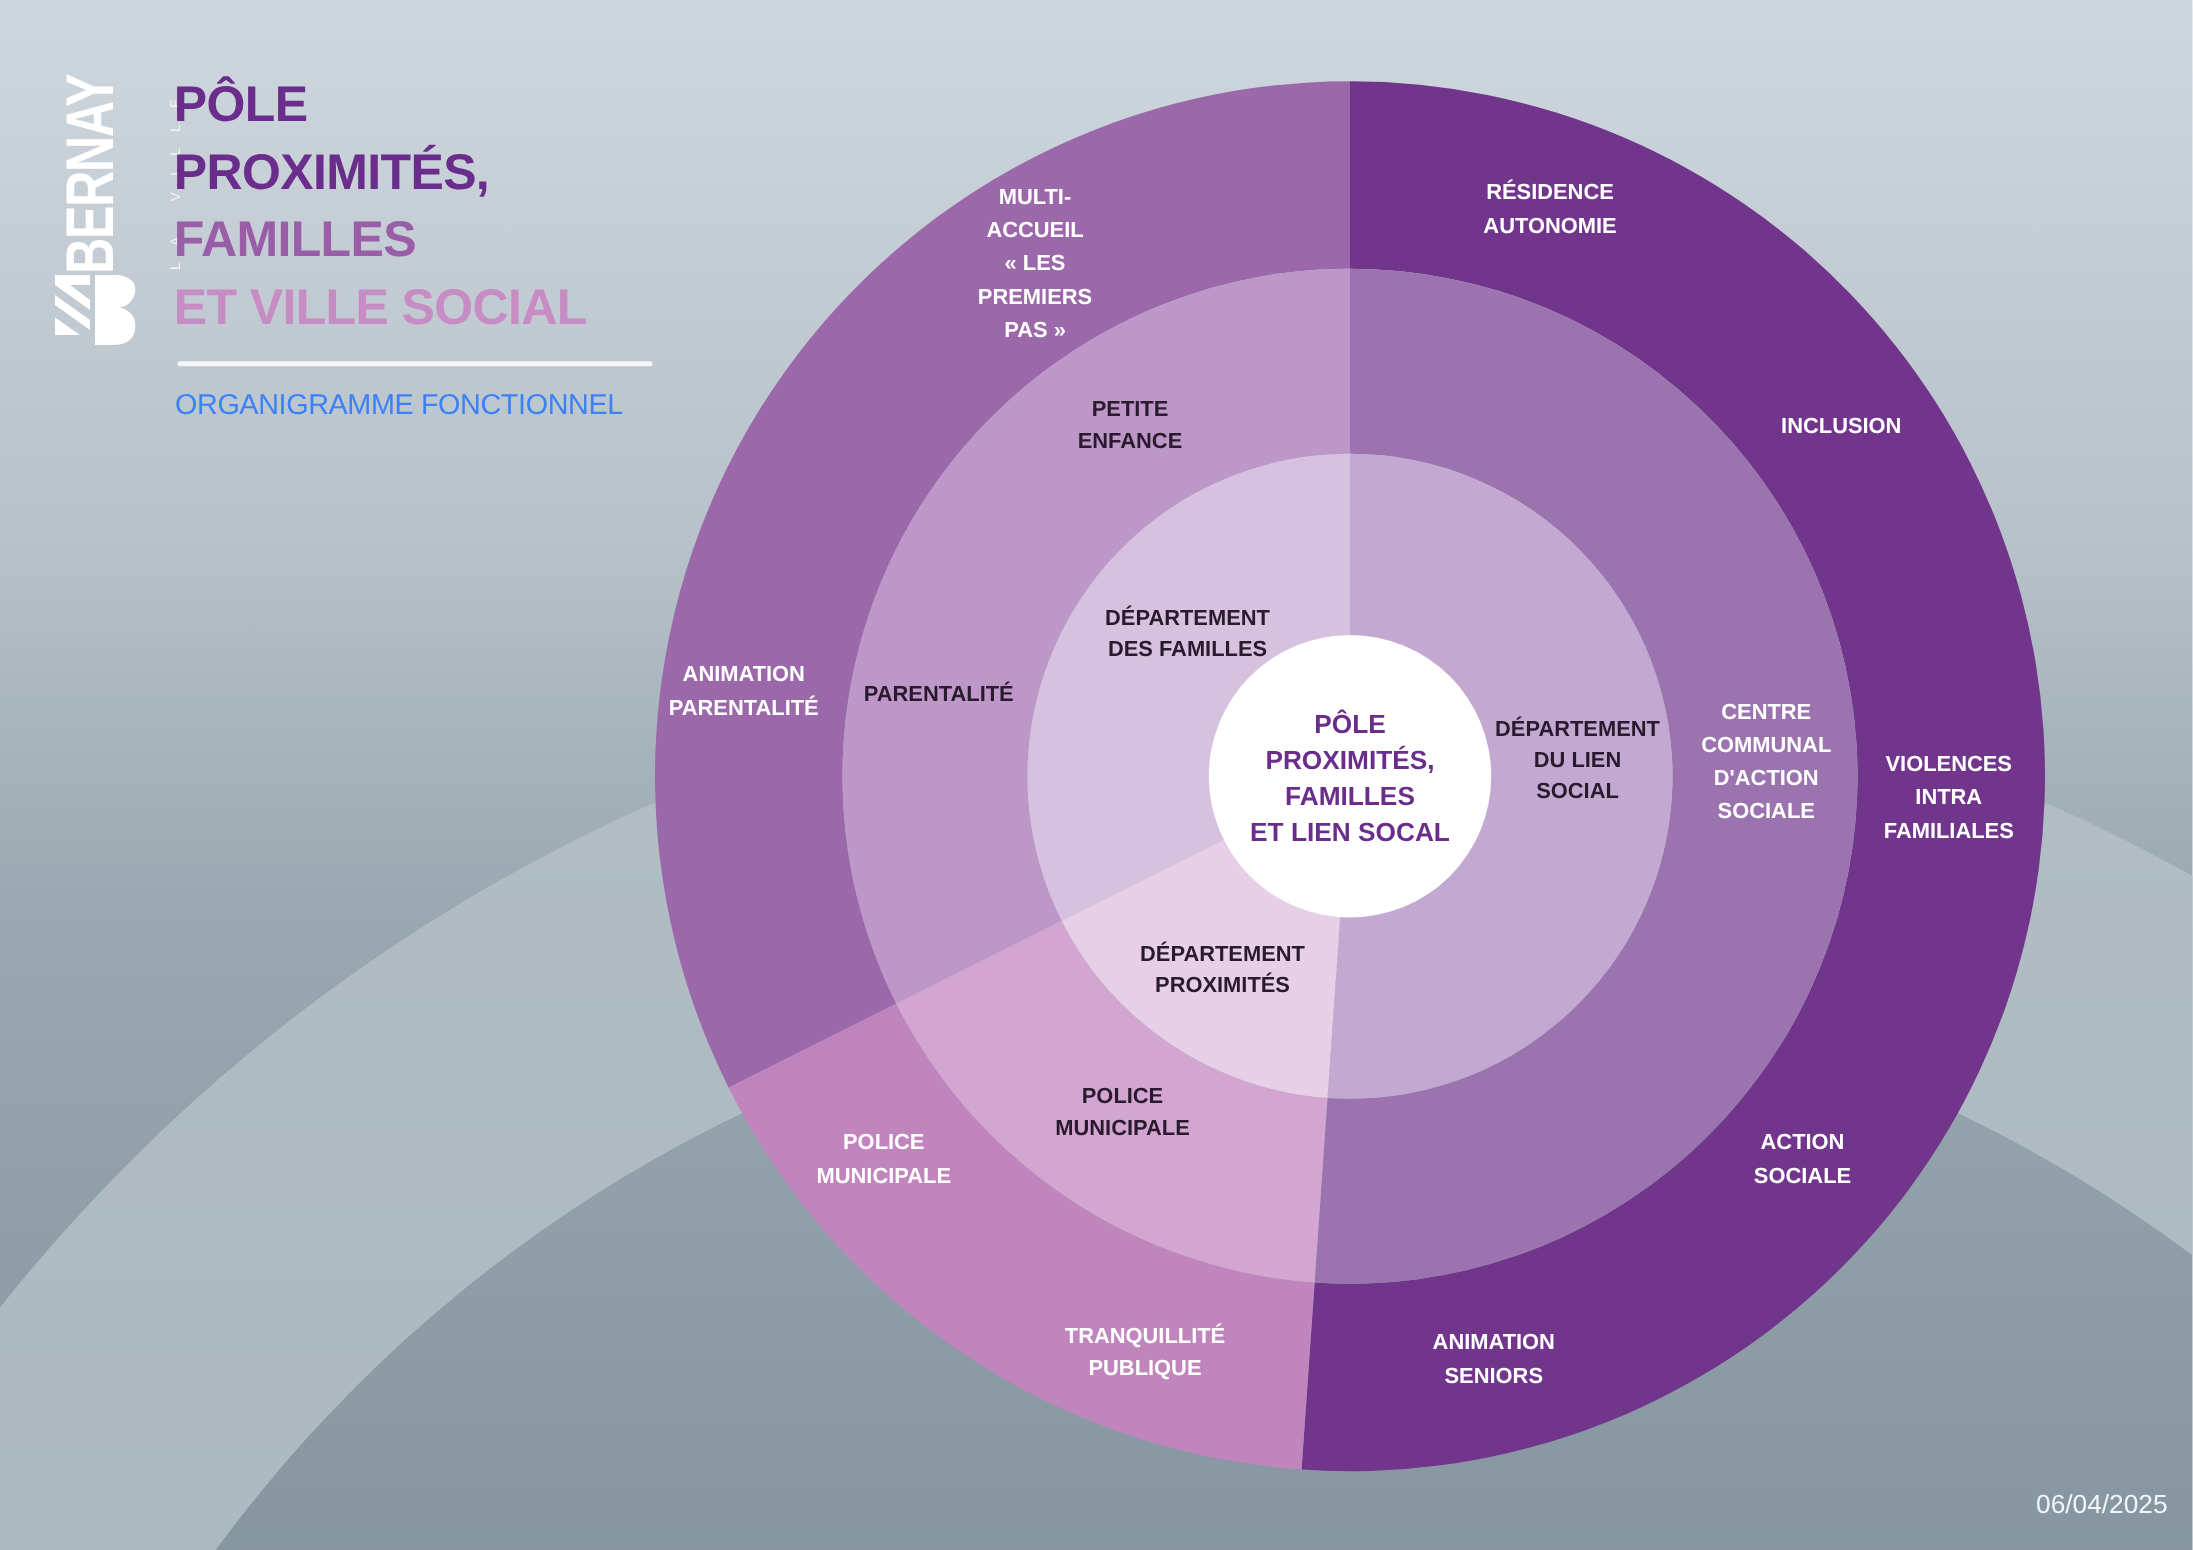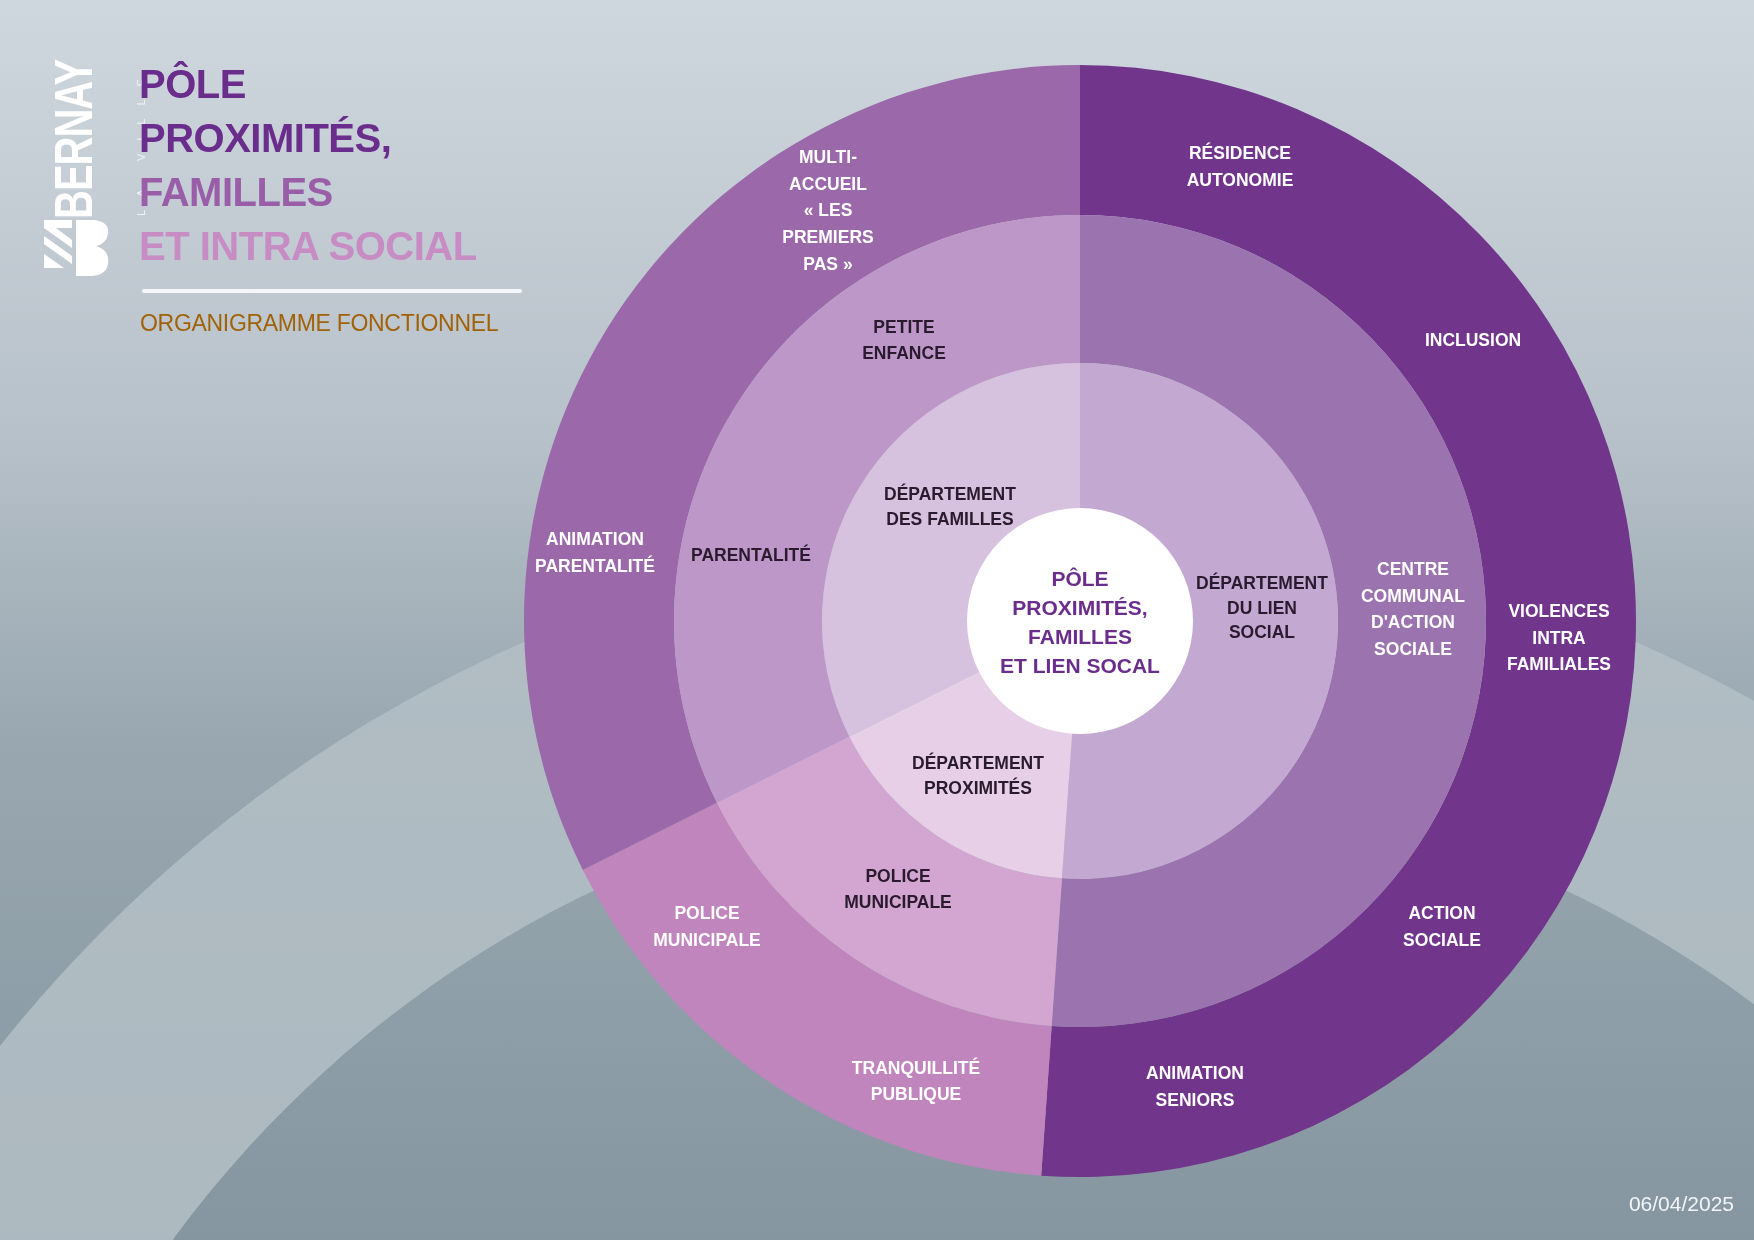--- a/index.html
+++ b/index.html
@@ -23,21 +23,21 @@
     text-align: center; line-height: 14px;
   }
   .logo-mark { position: absolute; left: 2px; top: 172px; width: 70px; height: 64px; }
   .title { position: absolute; left: 139px; top: 57px; }
   .title-line { font-weight: bold; font-size: 40px; line-height: 54px; letter-spacing: -0.5px; white-space: nowrap; }
   .t1 { color: #6b2d8c; }
   .t2 { color: #6b2d8c; }
   .t3 { color: #9a5ea9; }
   .t4 { color: #c78cc4; }
   .title-rule { position: absolute; left: 142px; top: 289px; width: 380px; height: 4px; background: #f4f6f8; border-radius: 2px; }
-  .subtitle { position: absolute; left: 140px; top: 310px; color: #a16207; font-size: 23px; letter-spacing: -0.3px; white-space: nowrap; }
+  .subtitle { position: absolute; left: 140px; top: 310px; color: #3b82f6; font-size: 23px; letter-spacing: -0.3px; white-space: nowrap; }
   .date { position: absolute; right: 20px; top: 1192px; color: #f2f5f7; font-size: 21px; }
   .seg-label { font-family: "Liberation Sans", sans-serif; font-weight: bold; font-size: 17.5px; text-anchor: middle; }
   .center-label { font-family: "Liberation Sans", sans-serif; font-weight: bold; font-size: 21px; text-anchor: middle; }
 </style>
 </head>
 <body>
 
 <svg id="bg-svg" width="1754" height="1240">
   <path id="bg-band" fill="#b4bfc6" fill-opacity="0.85" d="M -300 1905 A 1380 1380 0 0 1 2460 1905 L 2205 1905 A 1125 1125 0 0 0 -45 1905 Z"></path>
 </svg>
@@ -50,21 +50,21 @@
     <path d="M2 20 L30 40 L30 48 L2 28 Z" fill="#ffffff"></path>
     <path d="M2 38 L22 52 L2 52 Z" fill="#ffffff"></path>
     <path d="M34 4 L52 4 Q68 6 66 18 Q64 28 54 30 Q68 34 66 48 Q64 60 48 60 L34 60 Z" fill="#ffffff"></path>
   </svg>
 </div>
 
 <div class="title">
   <div class="title-line t1">PÔLE</div>
   <div class="title-line t2">PROXIMITÉS,</div>
   <div class="title-line t3">FAMILLES</div>
-  <div class="title-line t4">ET INTRA SOCIAL</div>
+  <div class="title-line t4">ET VILLE SOCIAL</div>
 </div>
 <div class="title-rule"></div>
 <div class="subtitle">ORGANIGRAMME FONCTIONNEL</div>
 
 <svg id="chart-svg" width="1754" height="1240">
     <path d="M 1080 65 A 556 556 0 1 1 1041.2154005982663 1175.6456119444624 L 1051.678871659885 1026.0110044054886 A 406 406 0 1 0 1080 215 Z" fill="#71358c"></path>
     <path d="M 1041.2154005982663 1175.6456119444624 A 556 556 0 0 1 582.8502443173113 869.954052838356 L 716.9733798432165 802.7901896625406 A 406 406 0 0 0 1051.678871659885 1026.0110044054886 Z" fill="#c085bd"></path>
     <path d="M 582.8502443173113 869.954052838356 A 556 556 0 0 1 1080 65 L 1080 215 A 406 406 0 0 0 716.9733798432165 802.7901896625406 Z" fill="#9b68aa"></path>
     <path d="M 1080 215 A 406 406 0 1 1 1051.678871659885 1026.0110044054886 L 1062.0028297740157 878.3715249670347 A 258 258 0 1 0 1080 363 Z" fill="#9b73ae"></path>
     <path d="M 1051.678871659885 1026.0110044054886 A 406 406 0 0 1 716.9733798432165 802.7901896625406 L 849.308206895443 736.5218446624026 A 258 258 0 0 0 1062.0028297740157 878.3715249670347 Z" fill="#d3a6d1"></path>

